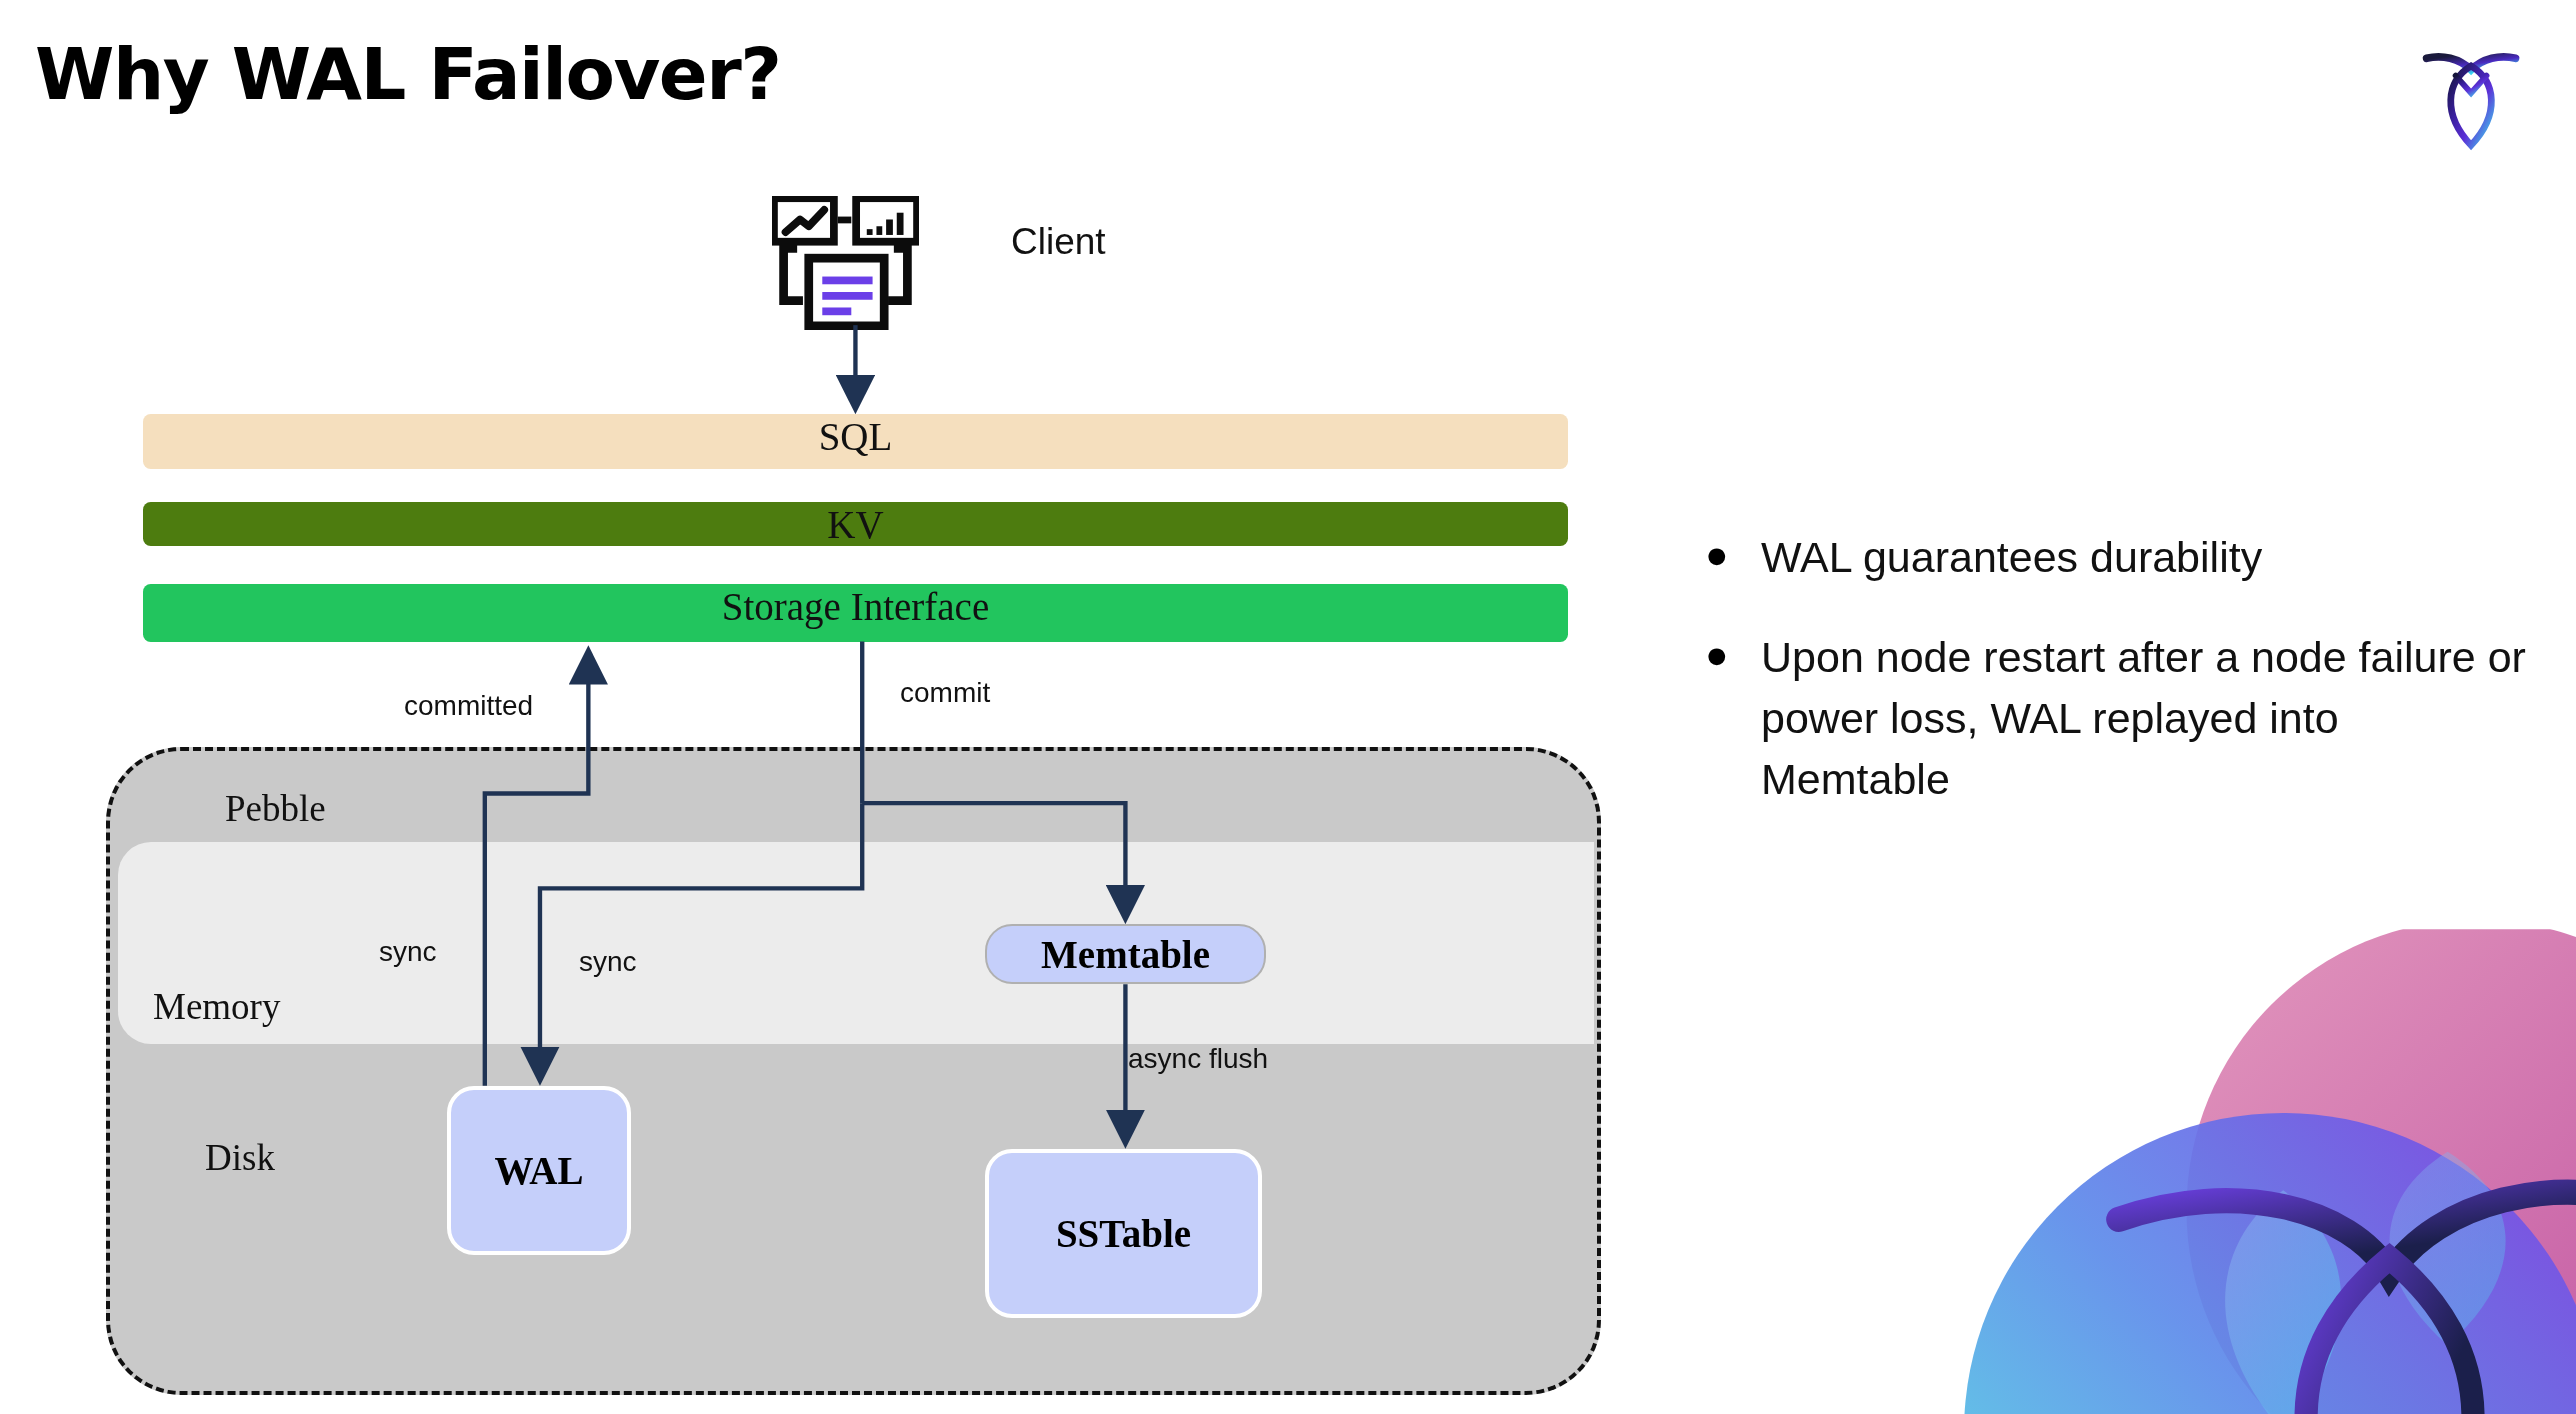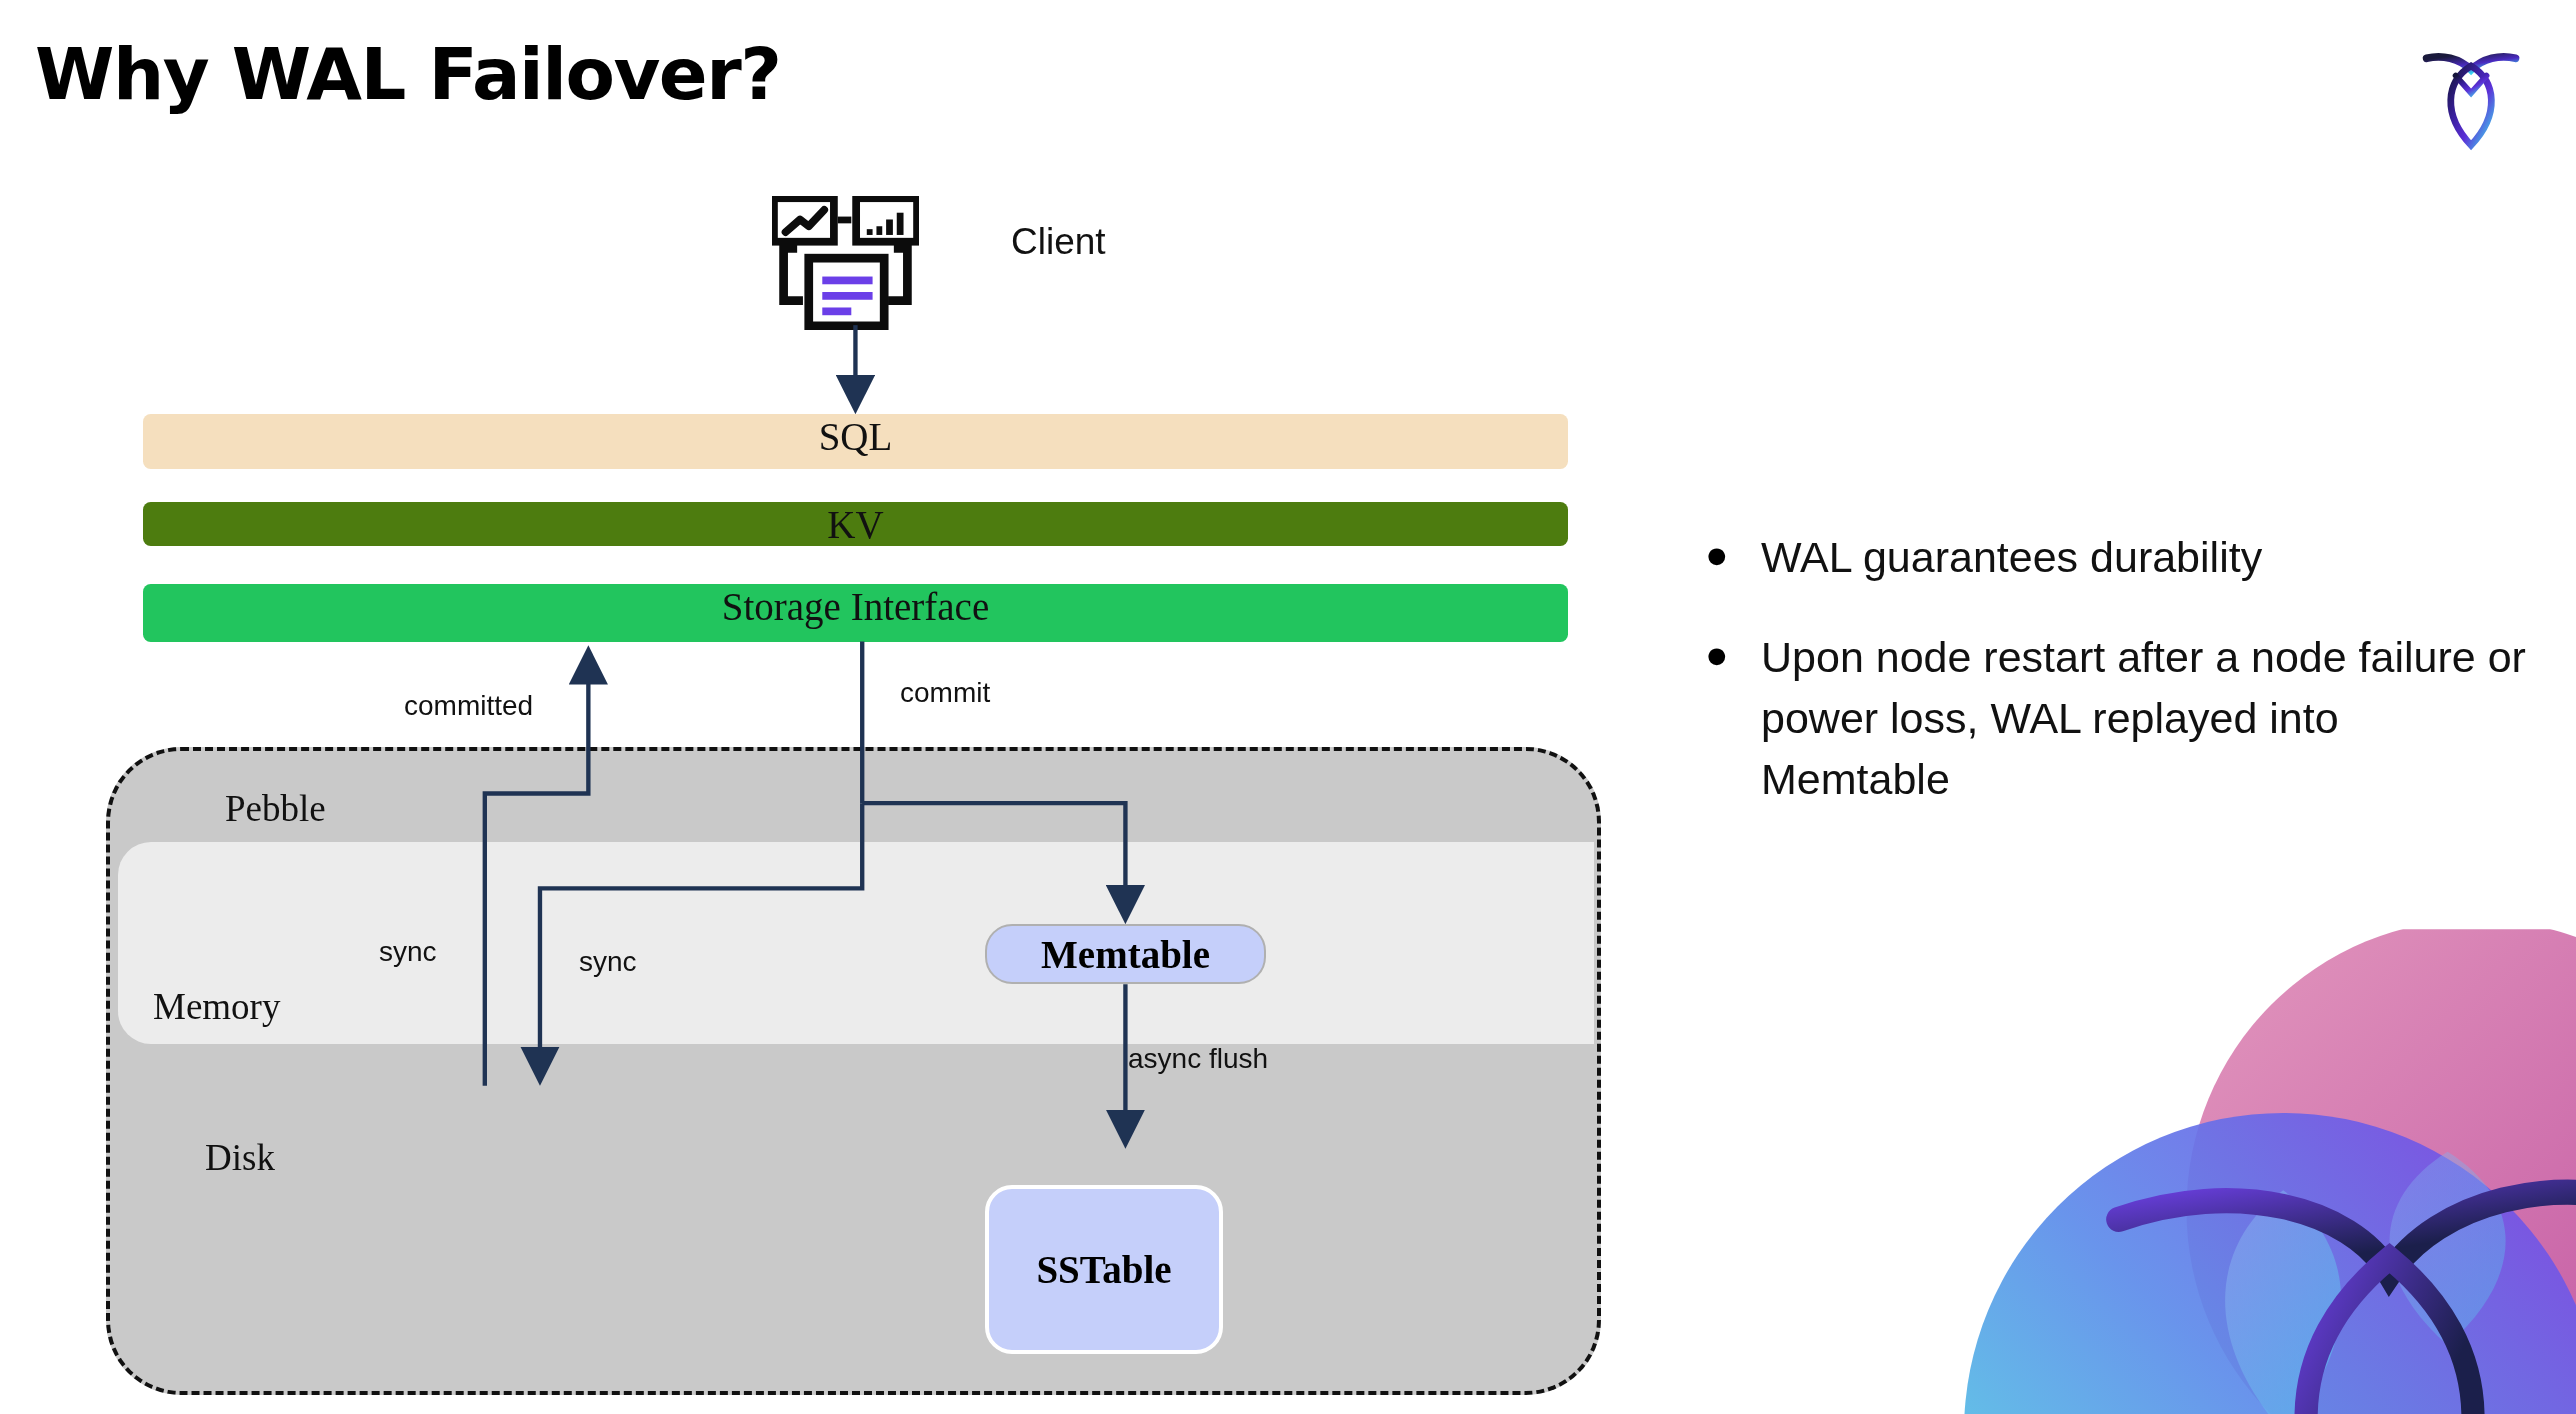--- a/index.html
+++ b/index.html
@@ -136,23 +136,22 @@
   }
   #node-memtable {
     left: 985px; top: 924px; width: 281px; height: 60px;
     border: 2.9px solid #B0B0B0;
   }
   #node-wal {
     left: 447px; top: 1086px; width: 184px; height: 169px;
     border: 4.8px solid #ffffff;
   }
   #node-sstable {
-    left: 985px; top: 1149px; width: 238px; height: 169px;
+    left: 985px; top: 1149px; width: 277px; height: 169px;
     border: 4.8px solid #ffffff;
-    margin-top: 36px;
   }
 
   
   .edge-label {
     position: absolute;
     font-size: 28px;
     color: #111111;
     white-space: nowrap;
   }
   #label-committed  { left: 404px;  top: 690px; }
@@ -316,20 +315,23 @@
 
       <path d="M501 1122 L501 820 L608 820 L608 675" marker-end="url(#arrowhead)"></path>
 
       <path d="M1163 1017 L1163 1179" marker-end="url(#arrowhead)"></path>
     </g>
   </svg>
 
   <div class="node-box" id="node-memtable">
     <span>Memtable</span>
   </div>
+  <div class="node-box" id="node-wal">
+    <span>WAL</span>
+  </div>
   <div class="node-box" id="node-sstable">
     <span>SSTable</span>
   </div>
 
   <div class="edge-label" id="label-committed">committed</div>
   <div class="edge-label" id="label-commit">commit</div>
   <div class="edge-label" id="label-sync-left">sync</div>
   <div class="edge-label" id="label-sync-right">sync</div>
   <div class="edge-label" id="label-async">async flush</div>
 

